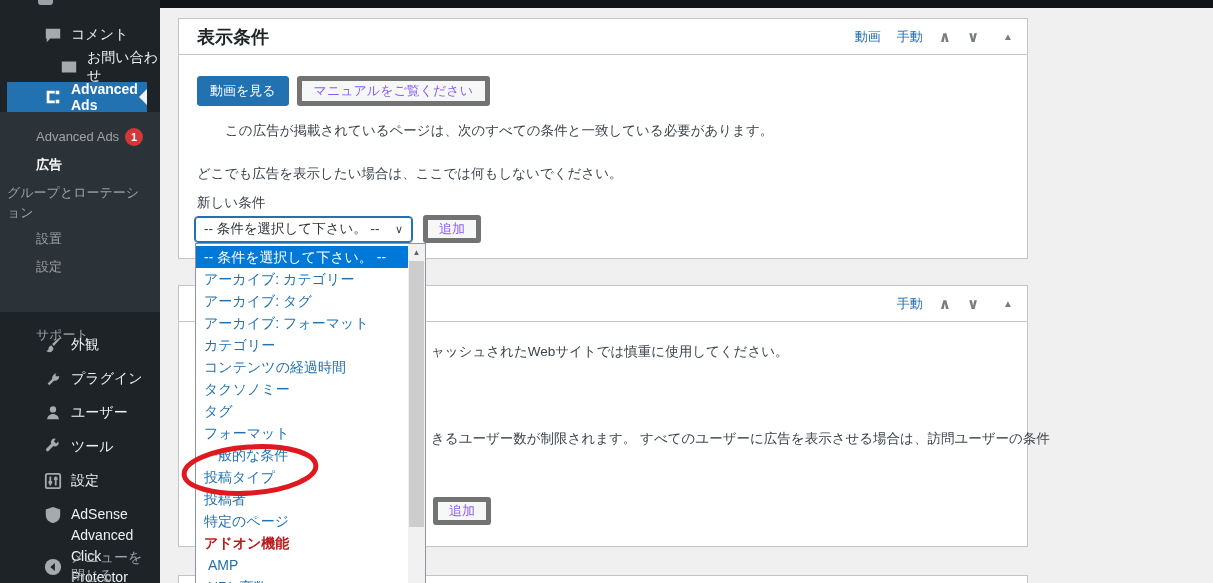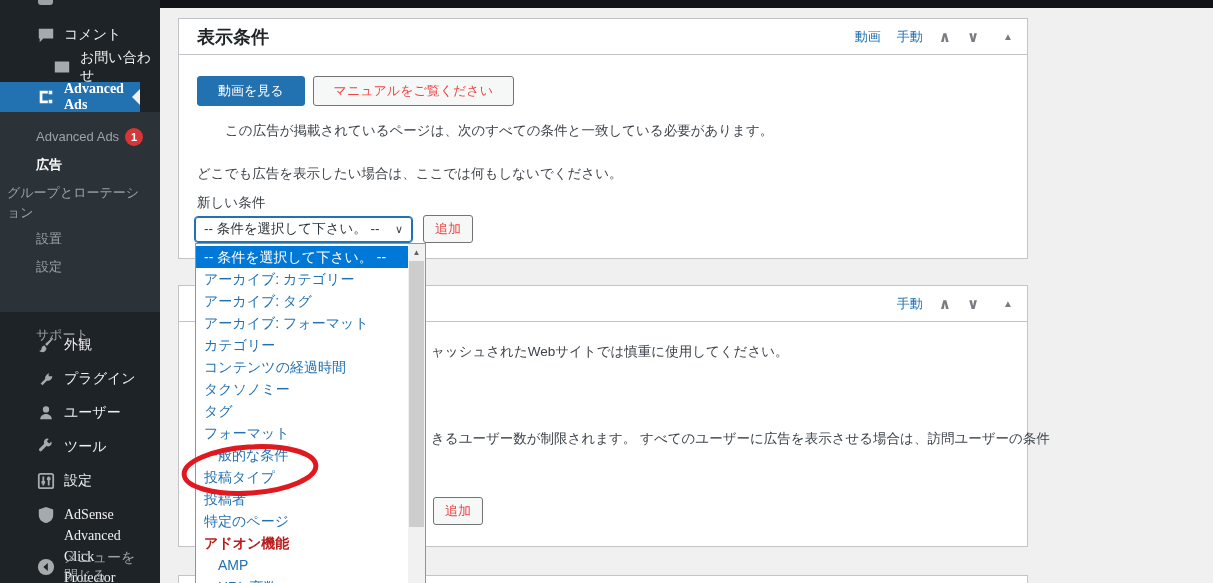--- a/index.html
+++ b/index.html
@@ -10,22 +10,22 @@
     background: #f0f0f1;
     font-family: "Liberation Sans", "DejaVu Sans", sans-serif;
     color: #3c434a;
   }
 
   
   .topbar { position:absolute; left:160px; top:0; width:1053px; height:8px; background:#101418; z-index:1; }
 
   
   .sidebar { position:absolute; left:0; top:0; width:160px; height:583px; background:#1d2327; z-index:10; }
-  .sb-item { position:absolute; left:0; width:140px; height:30px; display:flex; align-items:center;
-             padding-left:36px; color:#f0f0f1; font-size:14px; cursor:pointer;font-family:Liberation Serif, serif; }
+  .sb-item { position:absolute; left:7px; width:140px; height:30px; display:flex; align-items:center;
+             padding-left:36px; color:#f0f0f1; font-size:14px; cursor:pointer; }
   .sb-item .ico { width:20px; height:20px; margin-right:8px; flex:0 0 20px; display:flex; align-items:center; justify-content:center; }
   .sb-item.active { background:#2271b1; color:#fff; font-weight:bold; }
   .sb-item.active::after { content:""; position:absolute; right:0; top:50%; margin-top:-8px;
              border:8px solid transparent; border-right-color:#f0f0f1; }
   .partial-icon { position:absolute; left:38px; top:0; width:15px; height:5px; background:#9ba1a6; border-radius:0 0 3px 3px; }
 
   .submenu-bg { position:absolute; left:0; top:112px; width:160px; height:200px; background:#2c3338; }
   .sub-item { position:absolute; left:0; width:160px; padding-left:36px; color:#9ca2a7;
               font-size:13px; line-height:20px; cursor:pointer; }
   .sub-item.current { color:#fff; font-weight:bold; }
@@ -38,23 +38,23 @@
   .panel { position:absolute; background:#fff; border:1px solid #c3c4c7; z-index:2; }
   .panel-header { height:36px; display:flex; align-items:center; padding:0 14px 0 18px;
                   border-bottom:1px solid #c3c4c7; }
   .panel-title { font-size:18px; font-weight:bold; color:#1d2327; }
   .hdr-controls { margin-left:auto; display:flex; align-items:center; gap:16px; }
   .hdr-link { color:#2271b1; font-size:13px; text-decoration:none; cursor:pointer; }
   .order-arrow { color:#787c82; font-size:15px; font-weight:bold; cursor:pointer; }
   .toggle-ind { color:#787c82; font-size:10px; cursor:pointer; }
 
   .btn { display:inline-flex; align-items:center; justify-content:center; border-radius:3px;
-         font-size:13px; padding:0 20px; height:30px; cursor:pointer; }
+         font-size:13px; padding:0 12px; height:30px; cursor:pointer; }
   .btn-primary { background:#2271b1; border:1px solid #2271b1; color:#fff; }
-  .btn-secondary { background:#f6f7f7; border:1px solid #737373; color:#ef4444; }
+  .btn-secondary { background:#f6f7f7; border:5px solid #737373; color:#8b5cf6; }
 
   .body-text { font-size:13.5px; color:#3c434a; white-space:nowrap; }
 
   
   .p1-buttons { position:absolute; left:18px; top:57px; display:flex; gap:8px; }
   .p1-text1 { position:absolute; left:18px; top:103px;margin-left:28px; }
   .p1-text2 { position:absolute; left:18px; top:146px; }
   .p1-label { position:absolute; left:18px; top:175px; font-size:13.5px; color:#3c434a; }
   .p1-selectrow { position:absolute; left:15px; top:196px; display:flex; gap:10px; align-items:center; }
   .fake-select { width:219px; height:27px; background:#fff; border:1px solid #2271b1;
@@ -69,21 +69,21 @@
   .p2-add { position:absolute; left:254px; top:211px; }
 
   
   .dropdown { position:absolute; left:195px; top:243px; width:231px; height:341px;
               background:#fff; border:1px solid #8d96a0; z-index:20; display:flex; }
   .dd-options { flex:1; padding-top:2px; overflow:hidden; }
   .dd-opt { height:22px; line-height:22px; font-size:14px; color:#2271b1; padding-left:8px;
             white-space:nowrap; cursor:pointer; }
   .dd-opt.selected { background:#0078d7; color:#fff; }
   .dd-opt.group { color:#b91c1c; font-weight:bold; }
-  .dd-opt.child { padding-left:22px; }
+  .dd-opt.child { padding-left:12px; }
   .dd-scroll { width:17px; background:#f1f1f1; position:relative; flex:0 0 17px; }
   .dd-scroll-up { height:16px; display:flex; align-items:center; justify-content:center;
                   color:#5f6368; font-size:8px; cursor:pointer; }
   .dd-thumb { position:absolute; left:1px; top:17px; width:15px; height:266px; background:#cdcdcd; cursor:pointer; }
 
   
   .annotation { position:absolute; left:178px; top:440px; z-index:30; pointer-events:none; }
 
   
   svg.g { fill:#a7aaad; }

